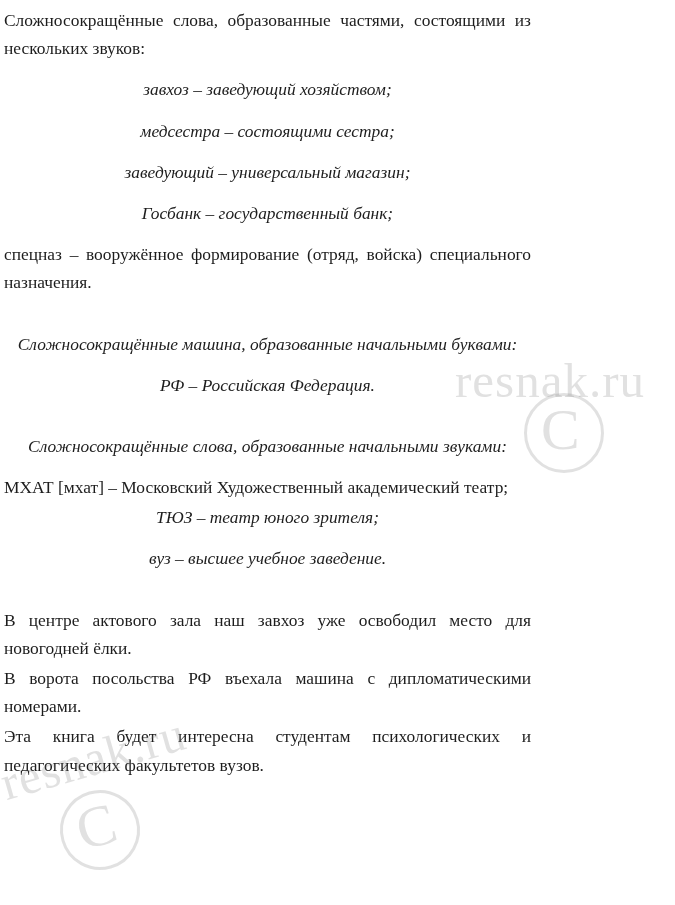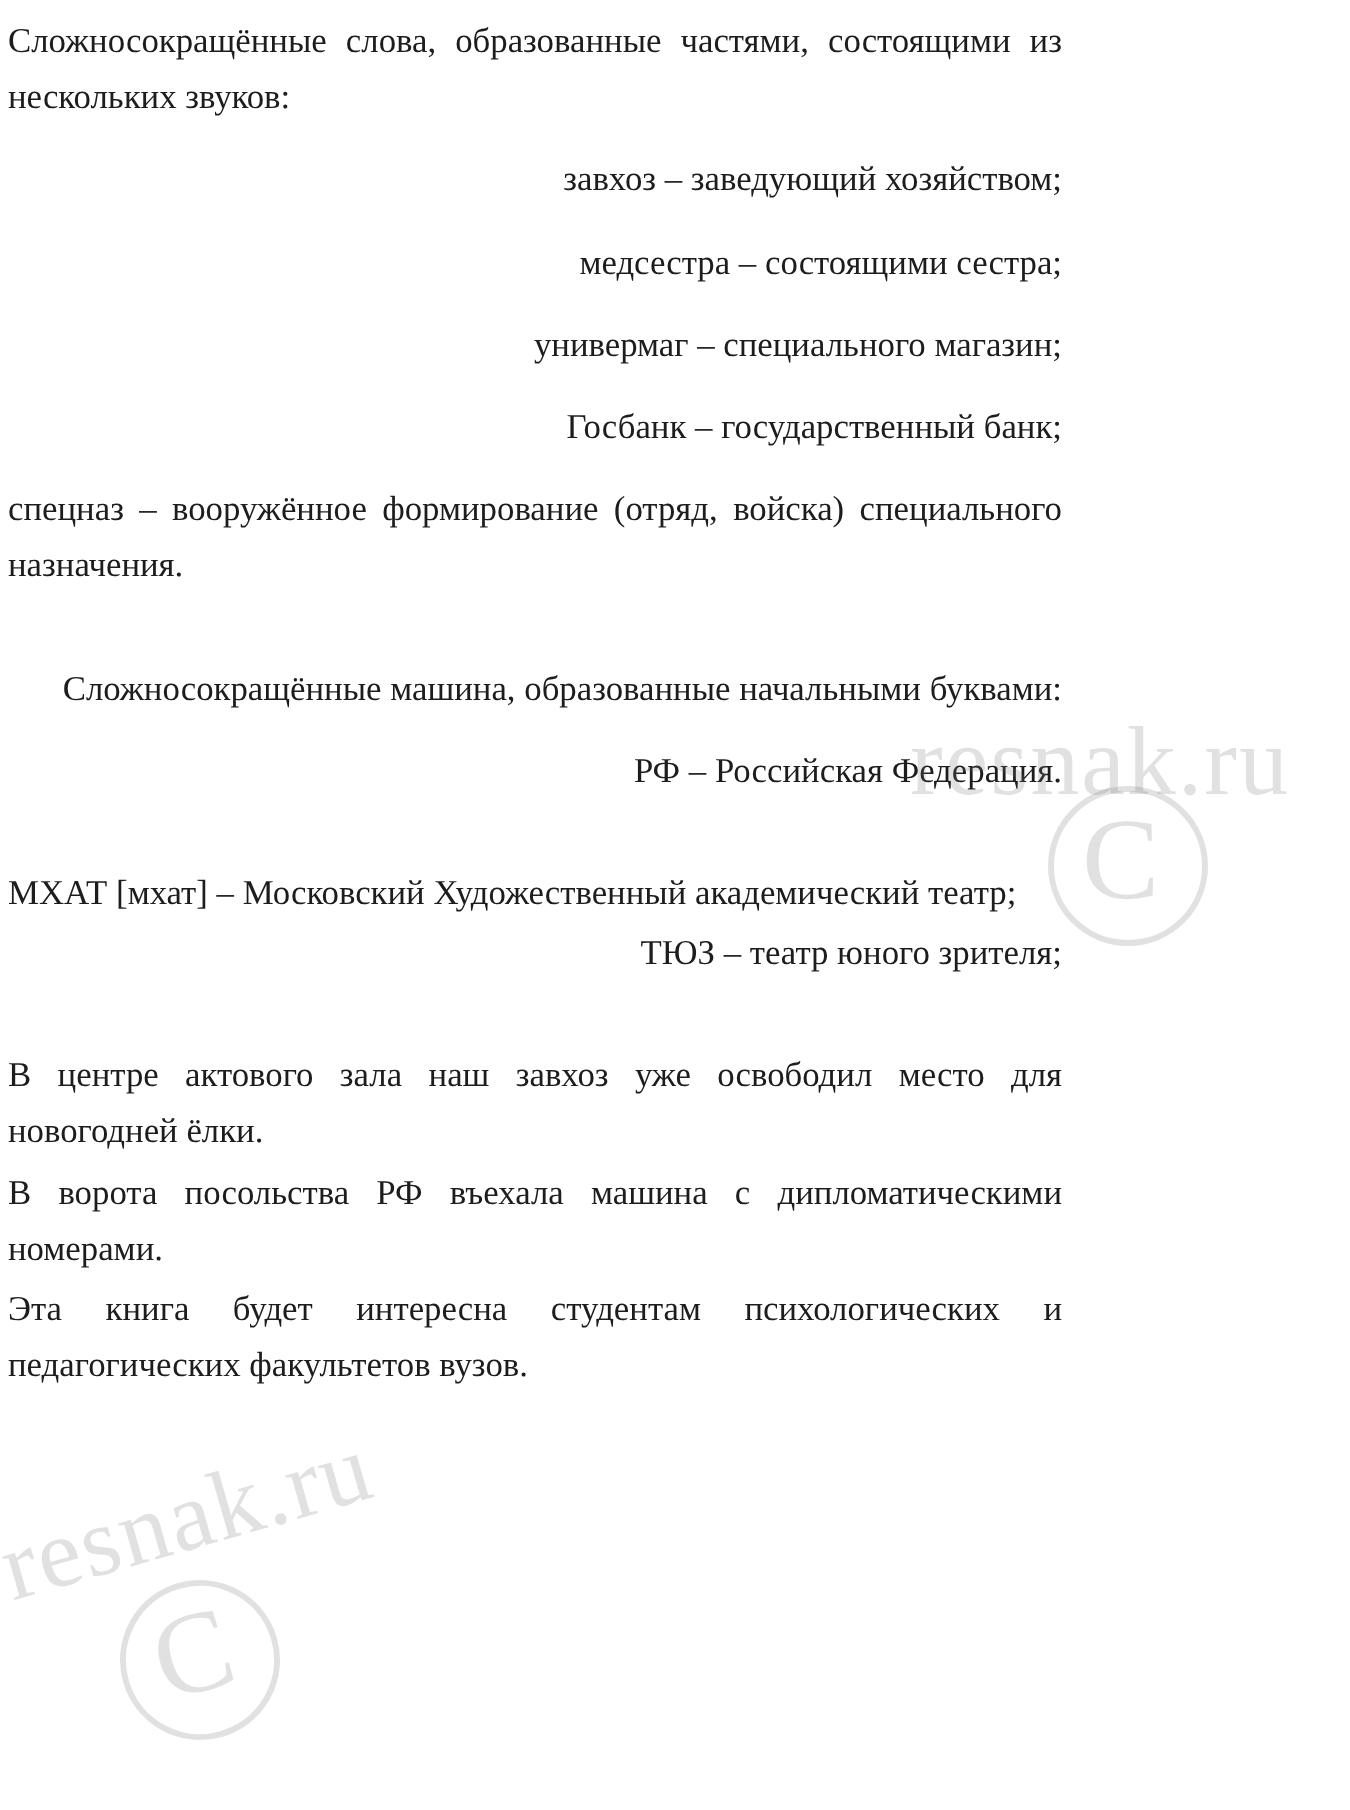--- a/index.html
+++ b/index.html
@@ -24,21 +24,22 @@
   }
   .para {
     font-size: 17.4px;
     line-height: 1.62;
     margin: 0 0 13px 0;
     text-align: justify;
     text-justify: inter-word;
     color: #1d1d1d;
   }
   .para.plain {
-    text-align: right;
+    text-align: center;
+    font-style: italic;
   }
   .gap {
     height: 20px;
   }
   .tight {
     margin-bottom: 2px;
   }
   
   .wm {
     position: absolute;
@@ -96,33 +97,35 @@
 </style>
 </head>
 <body>
 
 <div class="page">
 
   <p class="para">Сложносокращённые слова, образованные частями, состоящими из нескольких звуков:</p>
 
   <p class="para plain">завхоз – заведующий хозяйством;</p>
   <p class="para plain">медсестра – состоящими сестра;</p>
-  <p class="para plain">универмаг – специального магазин;</p>
+  <p class="para plain">заведующий – универсальный магазин;</p>
   <p class="para plain">Госбанк – государственный банк;</p>
   <p class="para">спецназ – вооружённое формирование (отряд, войска) специального назначения.</p>
 
   <div class="gap"></div>
 
   <p class="para plain">Сложносокращённые машина, образованные начальными буквами:</p>
   <p class="para plain">РФ – Российская Федерация.</p>
 
   <div class="gap"></div>
 
+  <p class="para plain">Сложносокращённые слова, образованные начальными звуками:</p>
   <p class="para tight">МХАТ [мхат] – Московский Художественный академический театр;</p>
   <p class="para plain">ТЮЗ – театр юного зрителя;</p>
+  <p class="para plain">вуз – высшее учебное заведение.</p>
 
   <div class="gap"></div>
 
   <p class="para tight">В центре актового зала наш завхоз уже освободил место для новогодней ёлки.</p>
   <p class="para tight">В ворота посольства РФ въехала машина с дипломатическими номерами.</p>
   <p class="para tight">Эта книга будет интересна студентам психологических и педагогических факультетов вузов.</p>
 
   <div class="wm wm-1">resnak.ru</div>
   <div class="wm-circle"></div>
   <div class="wm-c-letter wm-c-1">C</div>

